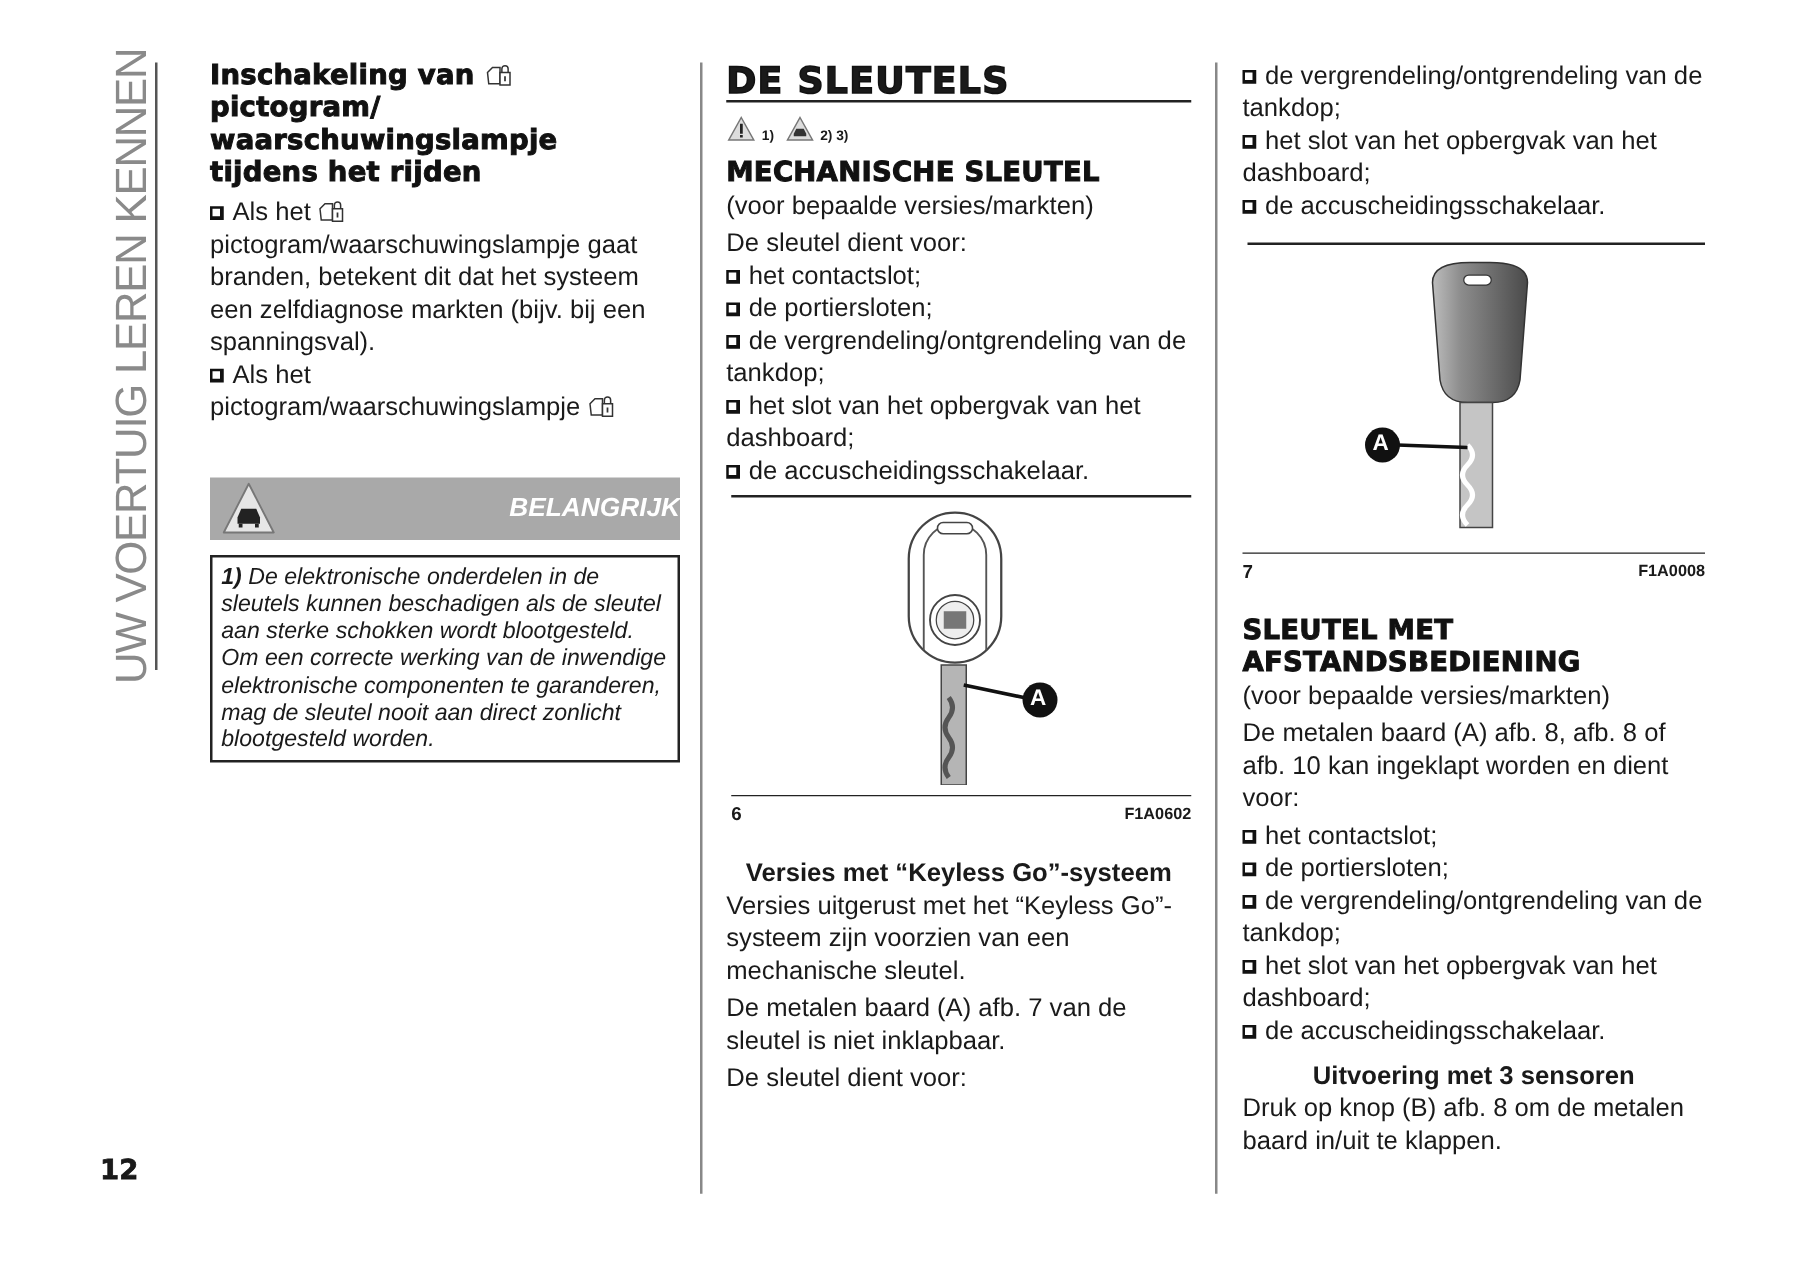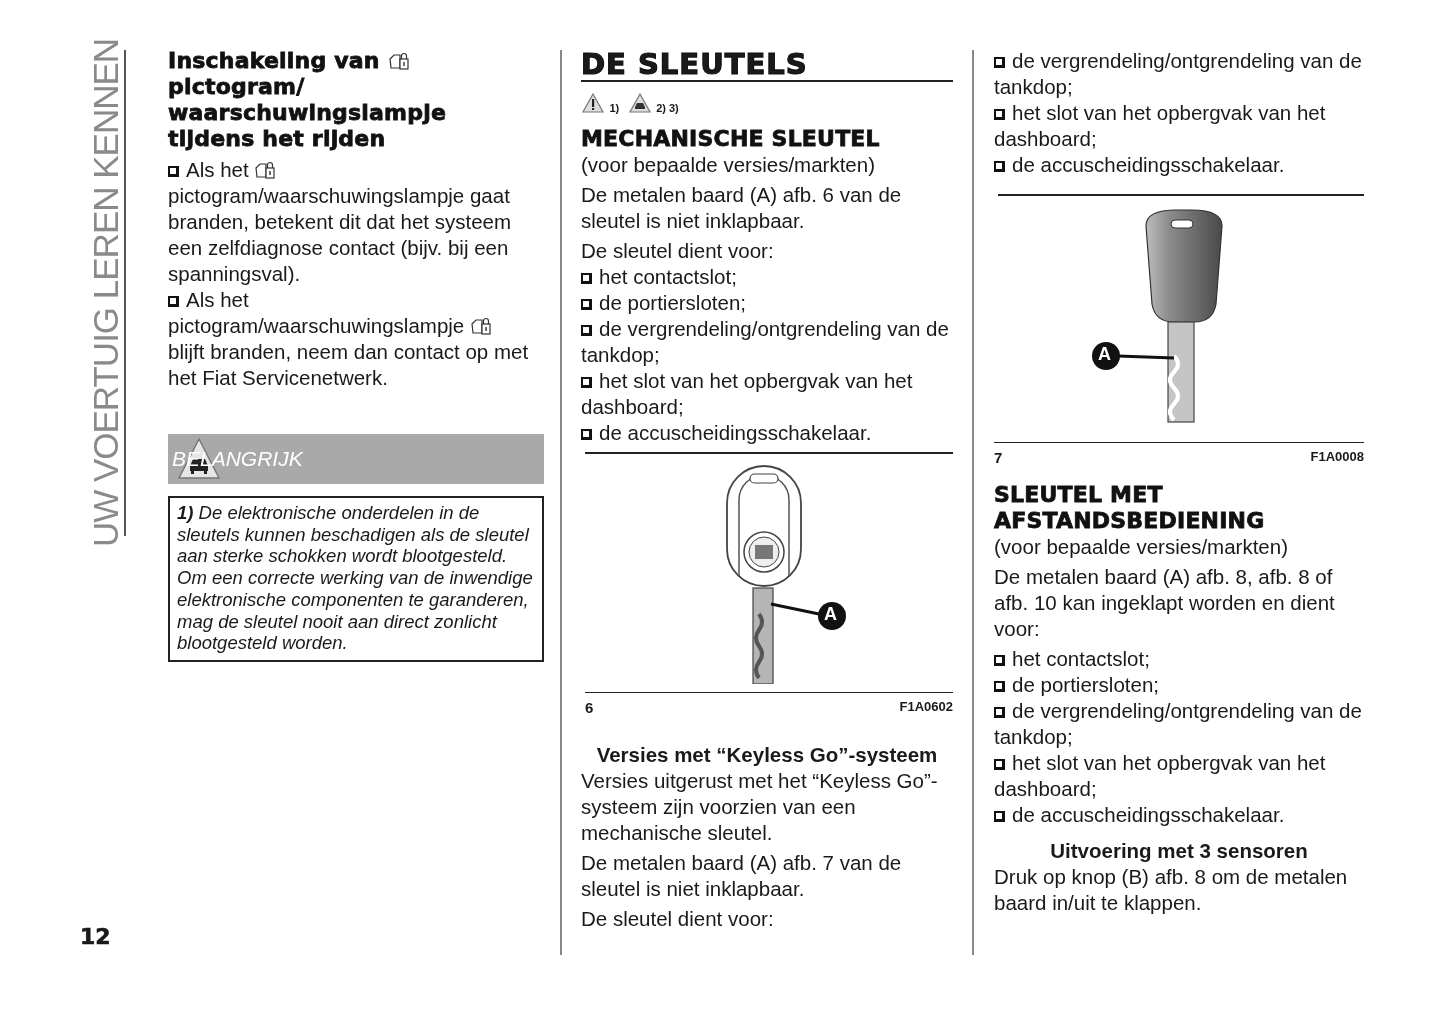--- a/index.html
+++ b/index.html
@@ -15,21 +15,21 @@
     .col3 { left:994px; width:370px; }
     .vdiv { position:absolute; width:2px; background:#888; }
     .h-black { font-family:"DejaVu Sans", sans-serif; font-weight:900; color:#111; line-height:26px; font-size:22px; letter-spacing:0.2px; -webkit-text-stroke:0.8px #111; }
     .h-big { font-family:"DejaVu Sans", sans-serif; font-weight:900; font-size:29px; -webkit-text-stroke:1.2px #111; letter-spacing:1px; line-height:32px; }
     p, .li { margin:0; font-size:20.5px; line-height:26px; }
     .li .bx { display:inline-block; width:11px; height:11px; border:2px solid #111; border-bottom-width:3px; border-right-width:3px; margin-right:7px; vertical-align:0px; box-sizing:border-box; }
     .h-sub { font-weight:700; font-size:20.5px; line-height:26px;text-align:center; }
     .mt4 { margin-top:4px; }
     .pict { display:inline-block; width:22px; height:20px; vertical-align:-3px; }
     .belang { margin-top:43px; height:50px; background:#a9a9a9; position:relative; }
-    .belang .lbl { position:absolute; left:0; right:0; top:13px; text-align:left; padding-left:4px; color:#fff; font-style:italic; font-weight:400; font-size:21px; }
+    .belang .lbl { position:absolute; left:0; right:0; top:13px; text-align:right; padding-left:20px; color:#fff; font-style:italic; font-weight:700; font-size:21px; }
     .belang .tri { position:absolute; left:8px; top:2px; }
     .notebox { margin-top:12px; border:2px solid #222; padding:4px 7px 6px 7px; font-style:italic; font-size:18.5px; line-height:21.7px; }
     .notebox b { font-weight:700; }
     .rule { height:1.5px; background:#222; }
     .fig-cap { display:flex; justify-content:space-between; font-size:13px; font-weight:700; margin-top:6px; }
     .fig-cap .num { font-size:15px; }
     .pageno { position:absolute; left:80px; top:924px; font-family:"DejaVu Sans", sans-serif; font-weight:900; font-size:22px; -webkit-text-stroke:0.6px #111; }
     .refs { font-size:11px; font-weight:700; }
   </style>
 </head>
@@ -58,31 +58,30 @@
     <div>tijdens het rijden</div>
   </div>
   <div class="li" style="margin-top:5px"><span class="bx"></span><span>Als het</span>
     <svg class="pict" viewBox="0 0 22 20">
         <path d="M2 8 L6 4 L12 4 L12 17 L3 17 Z" fill="none" stroke="#333" stroke-width="1.2"></path>
         <rect x="12" y="8" width="8" height="10" fill="#fff" stroke="#333" stroke-width="1.2"></rect>
         <path d="M13.5 8 V5 a2.5 2.5 0 0 1 5 0 V8" fill="none" stroke="#333" stroke-width="1.2"></path>
         <rect x="15.3" y="11" width="1.4" height="4" fill="#333"></rect>
       </svg>
   </div>
-  <p>pictogram/waarschuwingslampje gaat branden, betekent dit dat het systeem een zelfdiagnose contact (bijv. bij een spanningsval).</p>
+  <p>pictogram/waarschuwingslampje gaat branden, betekent dit dat het systeem een zelfdiagnose markten (bijv. bij een spanningsval).</p>
   <div class="li"><span class="bx"></span><span>Als het</span></div>
   <p><span>pictogram/waarschuwingslampje</span>
     <svg class="pict" viewBox="0 0 22 20">
         <path d="M2 8 L6 4 L12 4 L12 17 L3 17 Z" fill="none" stroke="#333" stroke-width="1.2"></path>
         <rect x="12" y="8" width="8" height="10" fill="#fff" stroke="#333" stroke-width="1.2"></rect>
         <path d="M13.5 8 V5 a2.5 2.5 0 0 1 5 0 V8" fill="none" stroke="#333" stroke-width="1.2"></path>
         <rect x="15.3" y="11" width="1.4" height="4" fill="#333"></rect>
       </svg>
   </p>
-  <p>blijft branden, neem dan contact op met het Fiat Servicenetwerk.</p>
 
   <div class="belang">
     <svg class="tri" width="46" height="46" viewBox="0 0 46 46">
       <path d="M23 3 L43 42 L3 42 Z" fill="#e6e6e6" stroke="#777" stroke-width="1.5" stroke-linejoin="round"></path>
       <path d="M14 30 L17 23 L29 23 L32 30 L32 35 L14 35 Z" fill="#222"></path>
       <rect x="15" y="35" width="3" height="3" fill="#222"></rect>
         <rect x="28" y="35" width="3" height="3" fill="#222"></rect>
     </svg>
     <div class="lbl">BELANGRIJK</div>
   </div>
@@ -100,21 +99,20 @@
       </svg>
     <span class="refs">1)</span>
     <svg width="24" height="22" viewBox="0 0 24 22" style="vertical-align:-2px; margin-left:4px">
         <path d="M12 2 L22 20 L2 20 Z" fill="#ddd" stroke="#777" stroke-width="1.2"></path>
         <path d="M7 15 L9 11 L15 11 L17 15 L17 17 L7 17 Z" fill="#333"></path>
       </svg>
     <span class="refs">2) 3)</span>
   </div>
   <div class="h-black" style="margin-top:8px">MECHANISCHE SLEUTEL</div>
   <p>(voor bepaalde versies/markten)</p>
-  <p class="mt4">De metalen baard (A) afb. 6 van de sleutel is niet inklapbaar.</p>
   <p class="mt4">De sleutel dient voor:</p>
   <div class="li"><span class="bx"></span><span>het contactslot;</span></div>
   <div class="li"><span class="bx"></span><span>de portiersloten;</span></div>
   <div class="li"><span class="bx"></span><span>de vergrendeling/ontgrendeling van de tankdop;</span></div>
   <div class="li"><span class="bx"></span><span>het slot van het opbergvak van het dashboard;</span></div>
   <div class="li"><span class="bx"></span><span>de accuscheidingsschakelaar.</span></div>
 
   <div class="rule" style="margin-top:6px; margin-left:4px;"></div>
   <div style="height:230px; position:relative;">
     <svg width="372" height="230" viewBox="0 0 372 230">
@@ -166,21 +164,21 @@
       <circle cx="112" cy="160" r="14" fill="#111"></circle>
     </svg>
     <div style="position:absolute; left:104px; top:148px; color:#fff; font-weight:700; font-size:18px;">A</div>
   </div>
   <div class="rule" style="margin-top:0px;"></div>
   <div class="fig-cap">
     <span class="num">7</span>
     <span>F1A0008</span>
   </div>
 
-  <div class="h-black" style="margin-top:16px">
+  <div class="h-black" style="margin-top:26px">
     <div>SLEUTEL MET</div>
     <div>AFSTANDSBEDIENING</div>
   </div>
   <p>(voor bepaalde versies/markten)</p>
   <p class="mt4">De metalen baard (A) afb. 8, afb. 8 of afb. 10 kan ingeklapt worden en dient voor:</p>
   <div class="li" style="margin-top:4px"><span class="bx"></span><span>het contactslot;</span></div>
   <div class="li"><span class="bx"></span><span>de portiersloten;</span></div>
   <div class="li"><span class="bx"></span><span>de vergrendeling/ontgrendeling van de tankdop;</span></div>
   <div class="li"><span class="bx"></span><span>het slot van het opbergvak van het dashboard;</span></div>
   <div class="li"><span class="bx"></span><span>de accuscheidingsschakelaar.</span></div>

